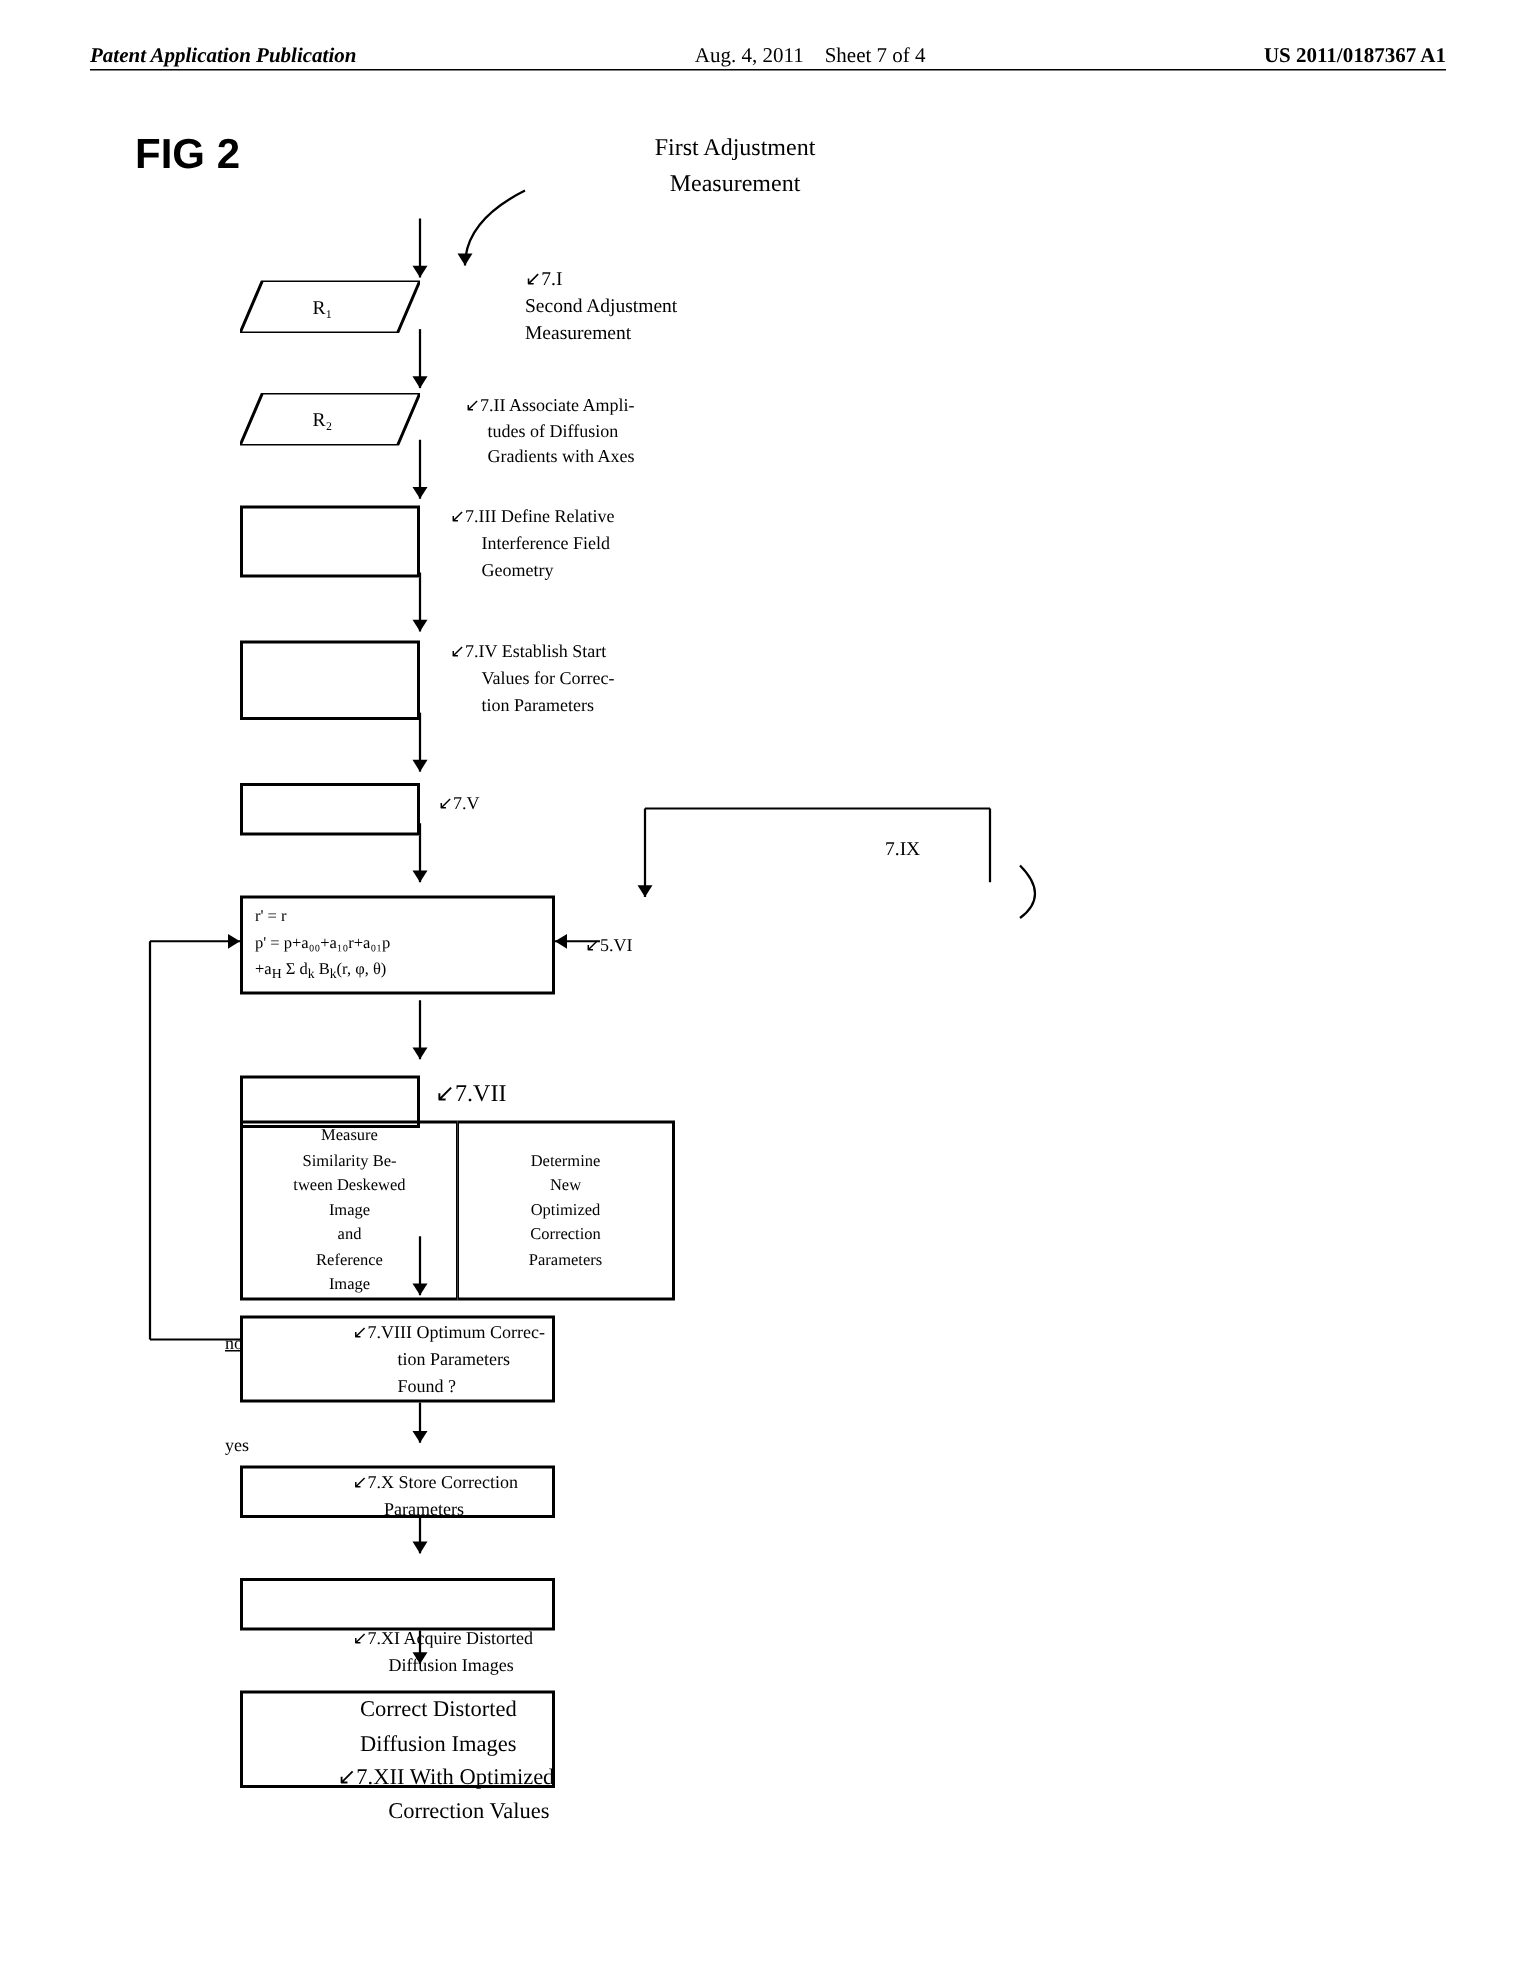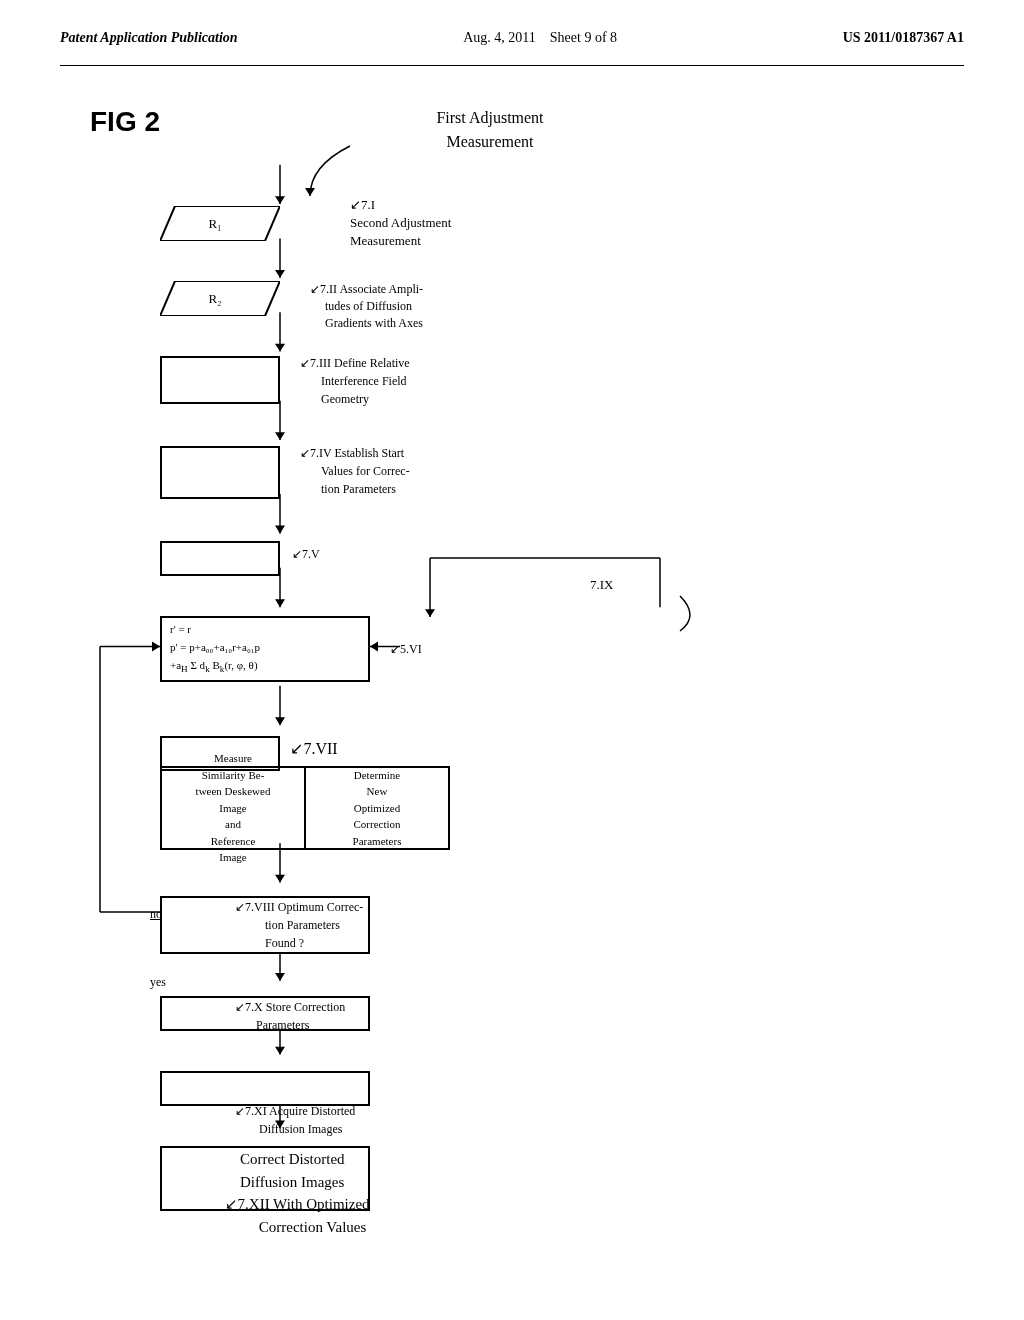--- a/index.html
+++ b/index.html
@@ -16,21 +16,21 @@
       min-height: 1320px;
       background: #fff;
       padding: 30px 60px 40px 60px;
       position: relative;
     }
     .header {
       display: flex;
       justify-content: space-between;
       align-items: flex-start;
       border-bottom: 1px solid #000;
-      padding-bottom: 19px;
+      padding-bottom: 0;
       margin-bottom: 20px;
     }
     .header-left {
       font-size: 14px;
       font-weight: bold;
       font-style: italic;
     }
     .header-center {
       font-size: 14px;
       text-align: center;
@@ -86,21 +86,21 @@
     }
   </style>
 </head>
 <body>
 
 <div class="page">
   <div class="header">
     <div class="header-left">Patent Application Publication</div>
     <div class="header-center">
       <span>Aug. 4, 2011</span>&nbsp;&nbsp;&nbsp;
-      <span>Sheet 9 of 8</span>
+      <span>Sheet 7 of 4</span>
     </div>
     <div class="header-right">US 2011/0187367 A1</div>
   </div>
 
   <div class="diagram-area">
 
     <svg class="arrows" viewBox="0 0 904 1200" preserveAspectRatio="none">
 
       <line x1="220" y1="80" x2="220" y2="120" stroke="#000" stroke-width="1.5"></line>
       <polygon points="220,120 215,112 225,112" fill="#000"></polygon>
@@ -213,21 +213,21 @@
 
     <div class="step-label" style="left: 330px; top: 555px; font-size:12px;">
       ↙5.VI
     </div>
 
     <div class="flow-box" style="left:100px; top:650px; width:120px; height:35px;"></div>
     <div class="step-label" style="left: 230px; top: 652px; font-size:16px;text-align:center;">
       ↙7.VII
     </div>
 
-    <div style="position:absolute; top:680px; left:100px; width:290px; height:84px; display:flex;">
+    <div style="position:absolute; top:680px; left:100px; width:290px; height:120px; display:flex;">
 
       <div style="flex:1; border: 2px solid #000; border-right: 1px solid #000; display:flex; align-items:center; justify-content:center; padding:8px;">
         <span style="font-family:'Segoe Script','Comic Sans MS',cursive; font-size:11px; text-align:center; line-height:1.5;">
           Measure<br>Similarity Be-<br>tween Deskewed<br>Image<br>and<br>Reference<br>Image
         </span>
       </div>
 
       <div style="flex:1; border: 2px solid #000; border-left: 1px solid #000; display:flex; align-items:center; justify-content:center; padding:8px;">
         <span style="font-family:'Segoe Script','Comic Sans MS',cursive; font-size:11px; text-align:center; line-height:1.5;">
           Determine<br>New<br>Optimized<br>Correction<br>Parameters

